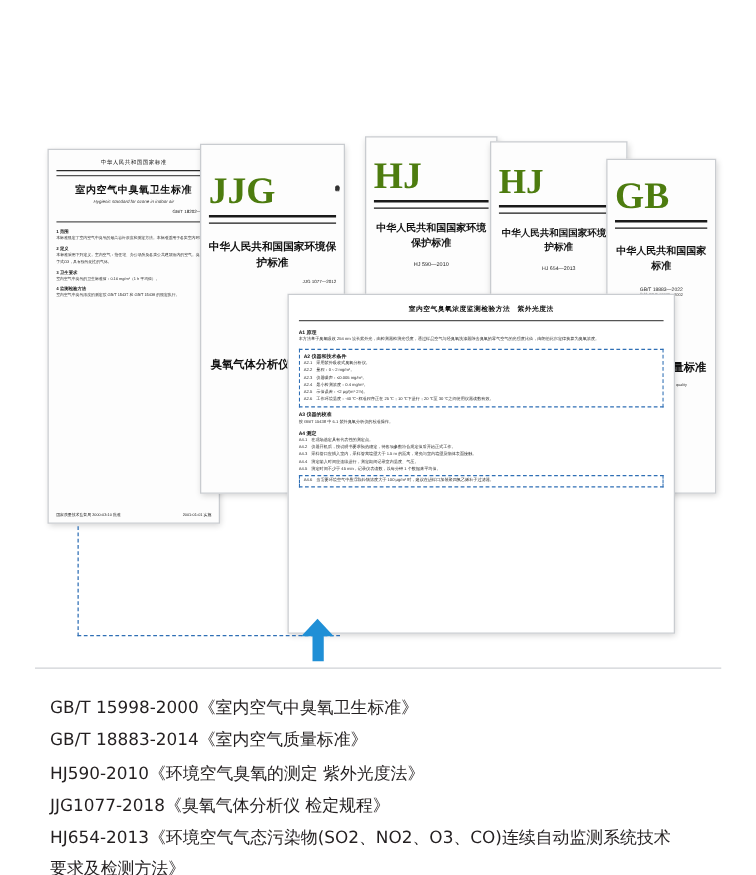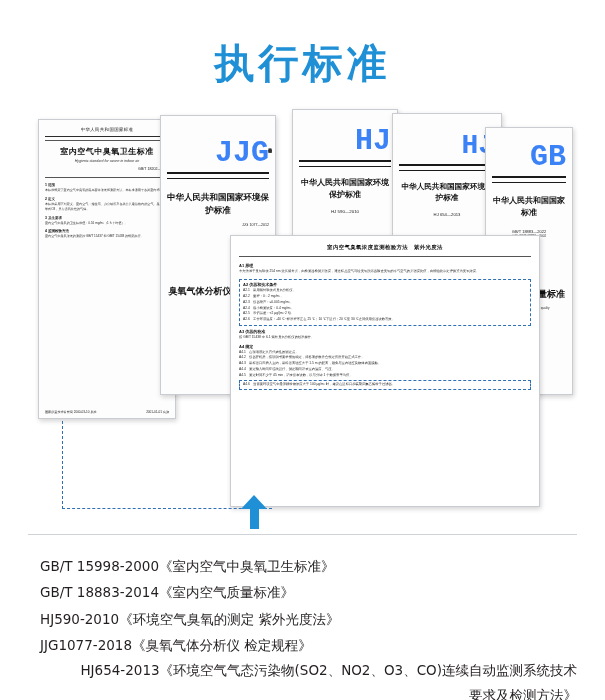--- a/index.html
+++ b/index.html
@@ -87,24 +87,24 @@
     line-height: 1.75;
     text-align: justify;
     word-break: break-all;
   }
   .sec-h { font-size: 3.5px; font-weight: bold; color:#111; margin: 3px 0 1px; }
   .foot-txt {
     position:absolute; left:6px; right:6px; bottom:4px;
     font-size:3.1px; color:#222; display:flex; justify-content:space-between;
   }
   .bigmark {
-    font-family: Liberation Mono, monospace;
+    font-family: Liberation Serif, serif;
     font-weight: bold;
-    color: #3b82f6;
-    text-align: right;
+    color: #4d7c0f;
+    text-align: left;
     line-height: 1;
   }
   .rule {
     height: 2px; background: #1a1a1a; margin: 4px 0 3px;
   }
   .rule.thin { height:1px; }
   .vert-side {
     position: absolute;
     right: 3px;
     top: 30px;
@@ -154,28 +154,27 @@
     border-top: 1px solid #cfd2d6;
     padding-top: 18px;
     padding-left: 12px;
   }
   .std-list .row {
     font-size: 13.5px;
     color: #231f20;
     line-height: 1.95;
     font-family: "DejaVu Sans", sans-serif;
   }
-  .std-list .row.wrap { line-height: 1.8; text-align: right; }
+  .std-list .row.wrap { line-height: 1.8; }
 </style>
 </head>
 <body>
 
 <div class="page">
 
-  <div class="title">执行标准</div>
 
   <div class="collage">
 
     <div class="doc" style="left:8px; top:14px; width:138px; height:300px;">
       <div class="inner">
         <div class="cn-top">中华人民共和国国家标准</div>
         <div class="doc-hdr-line"></div>
         <div class="doc-hdr-line thin"></div>
         <div class="cn-title">室内空气中臭氧卫生标准</div>
         <div class="cn-sub">Hygienic standard for ozone in indoor air</div>

